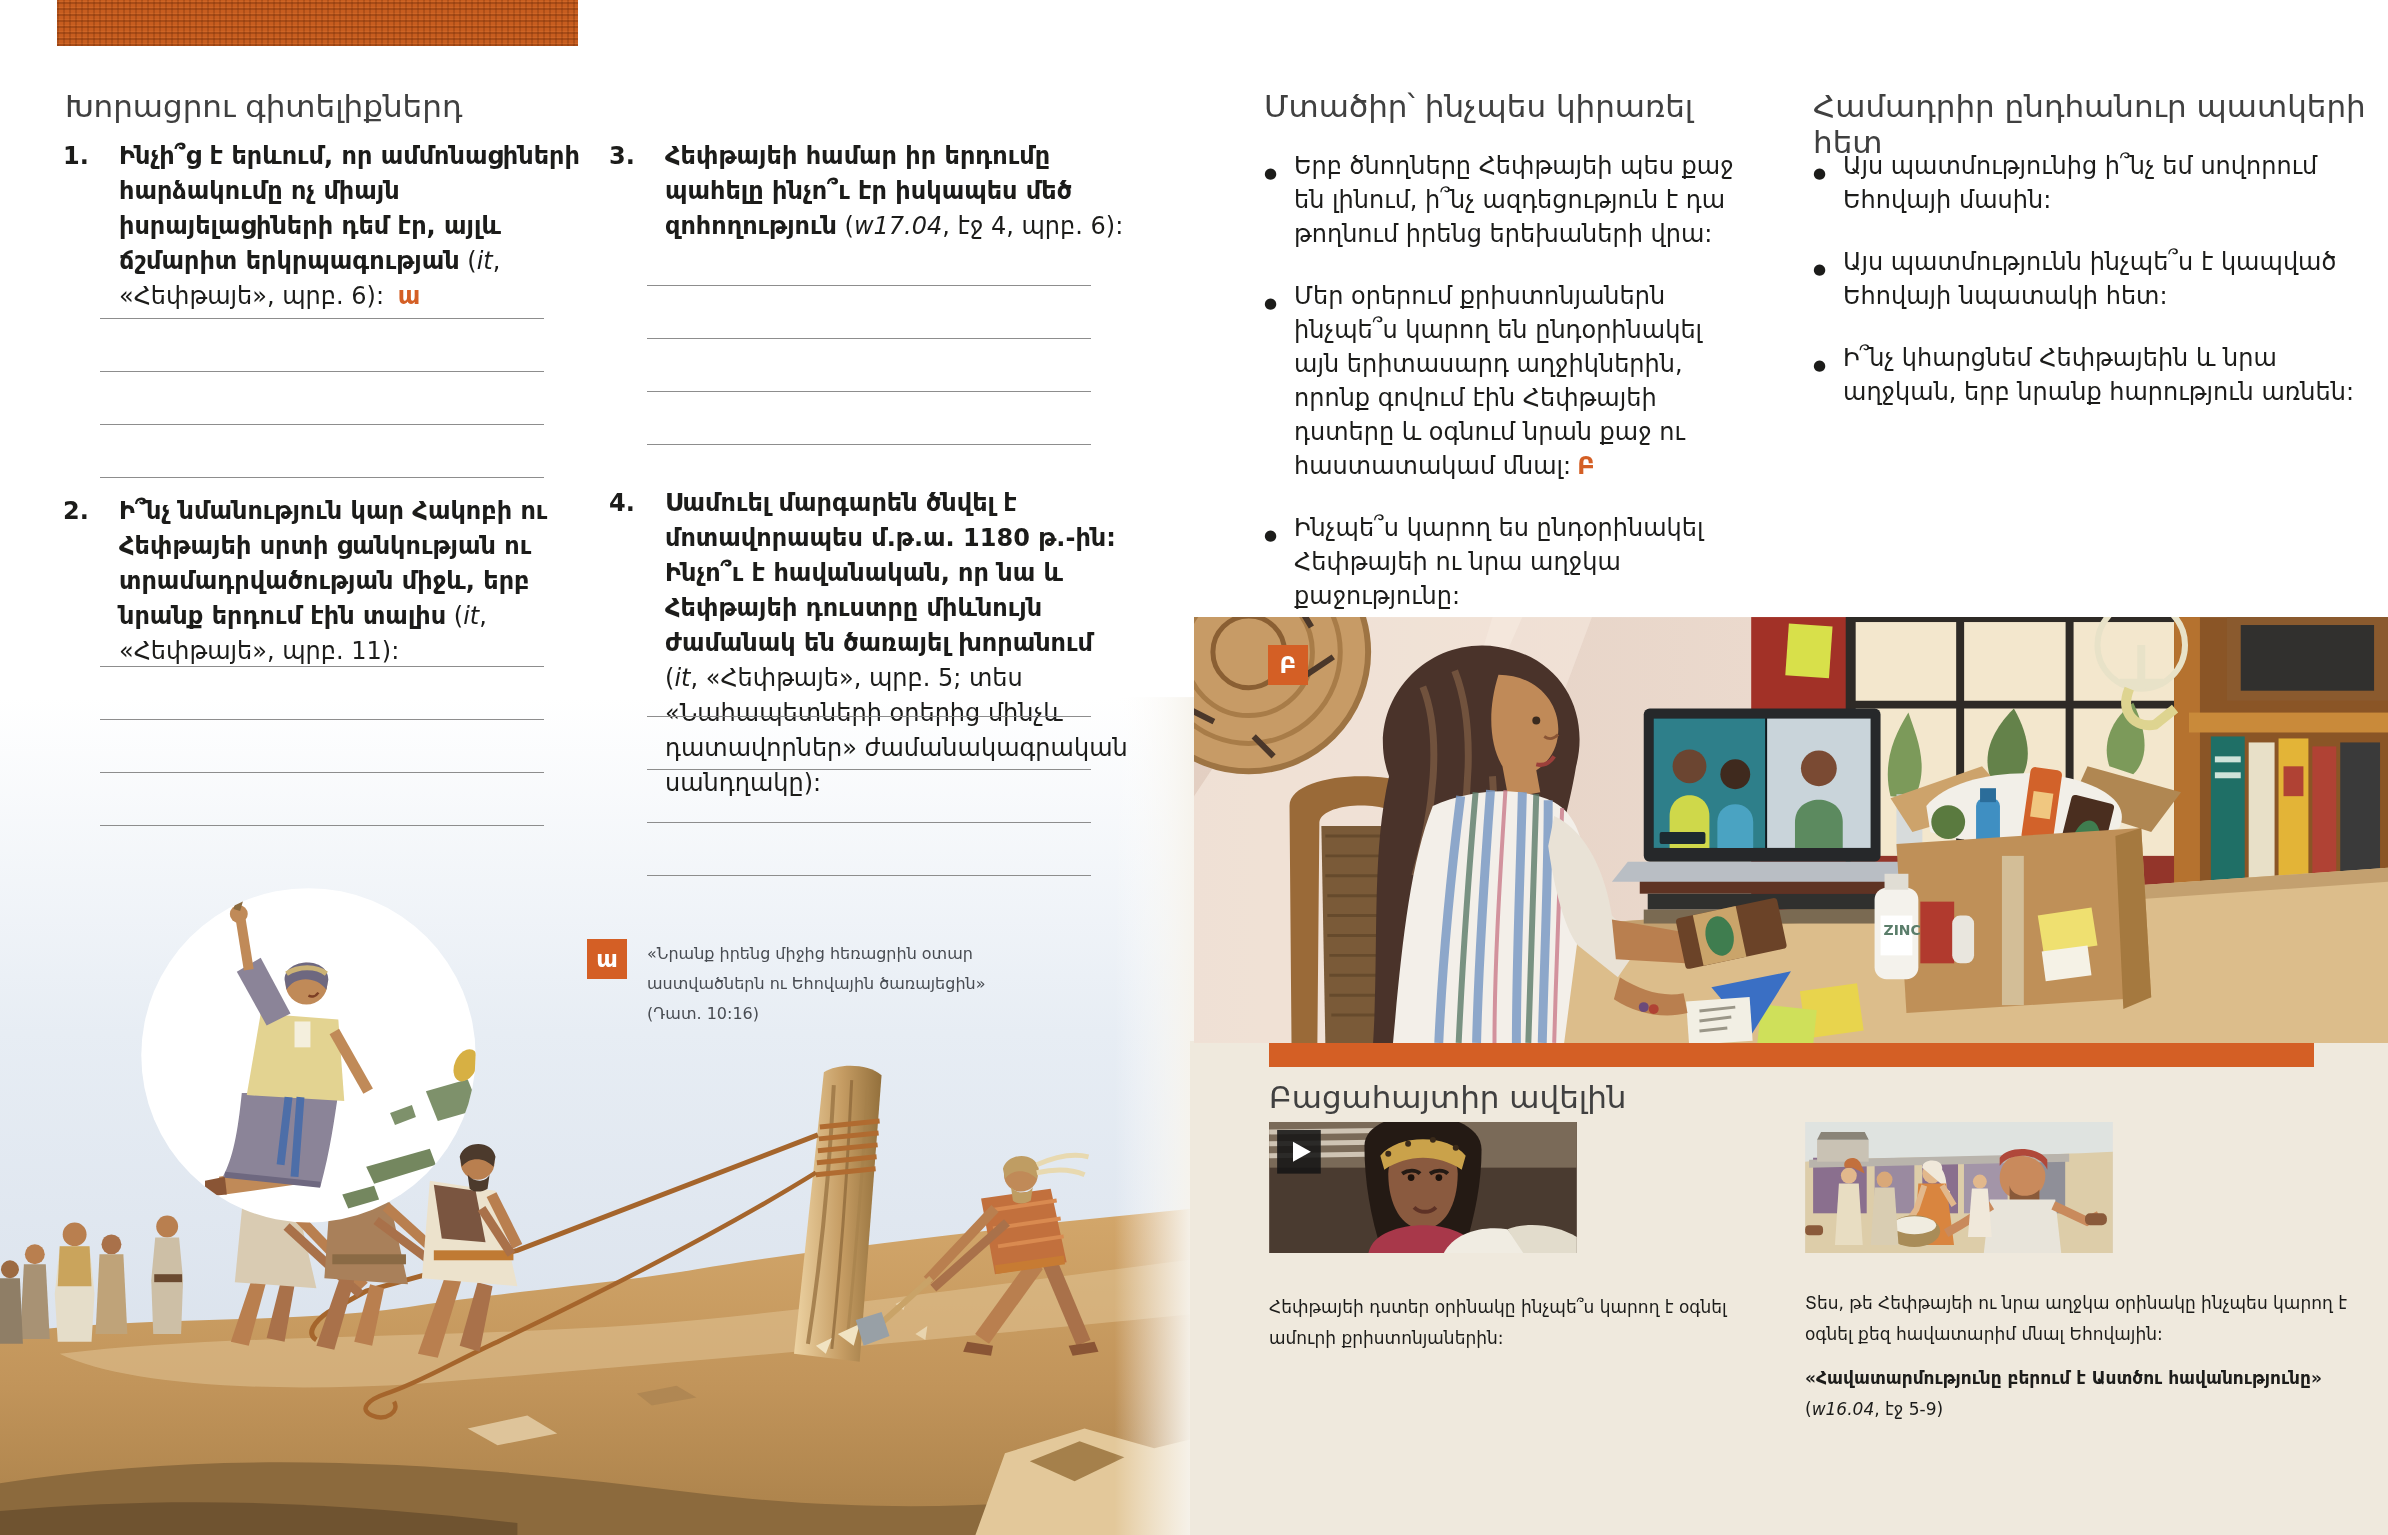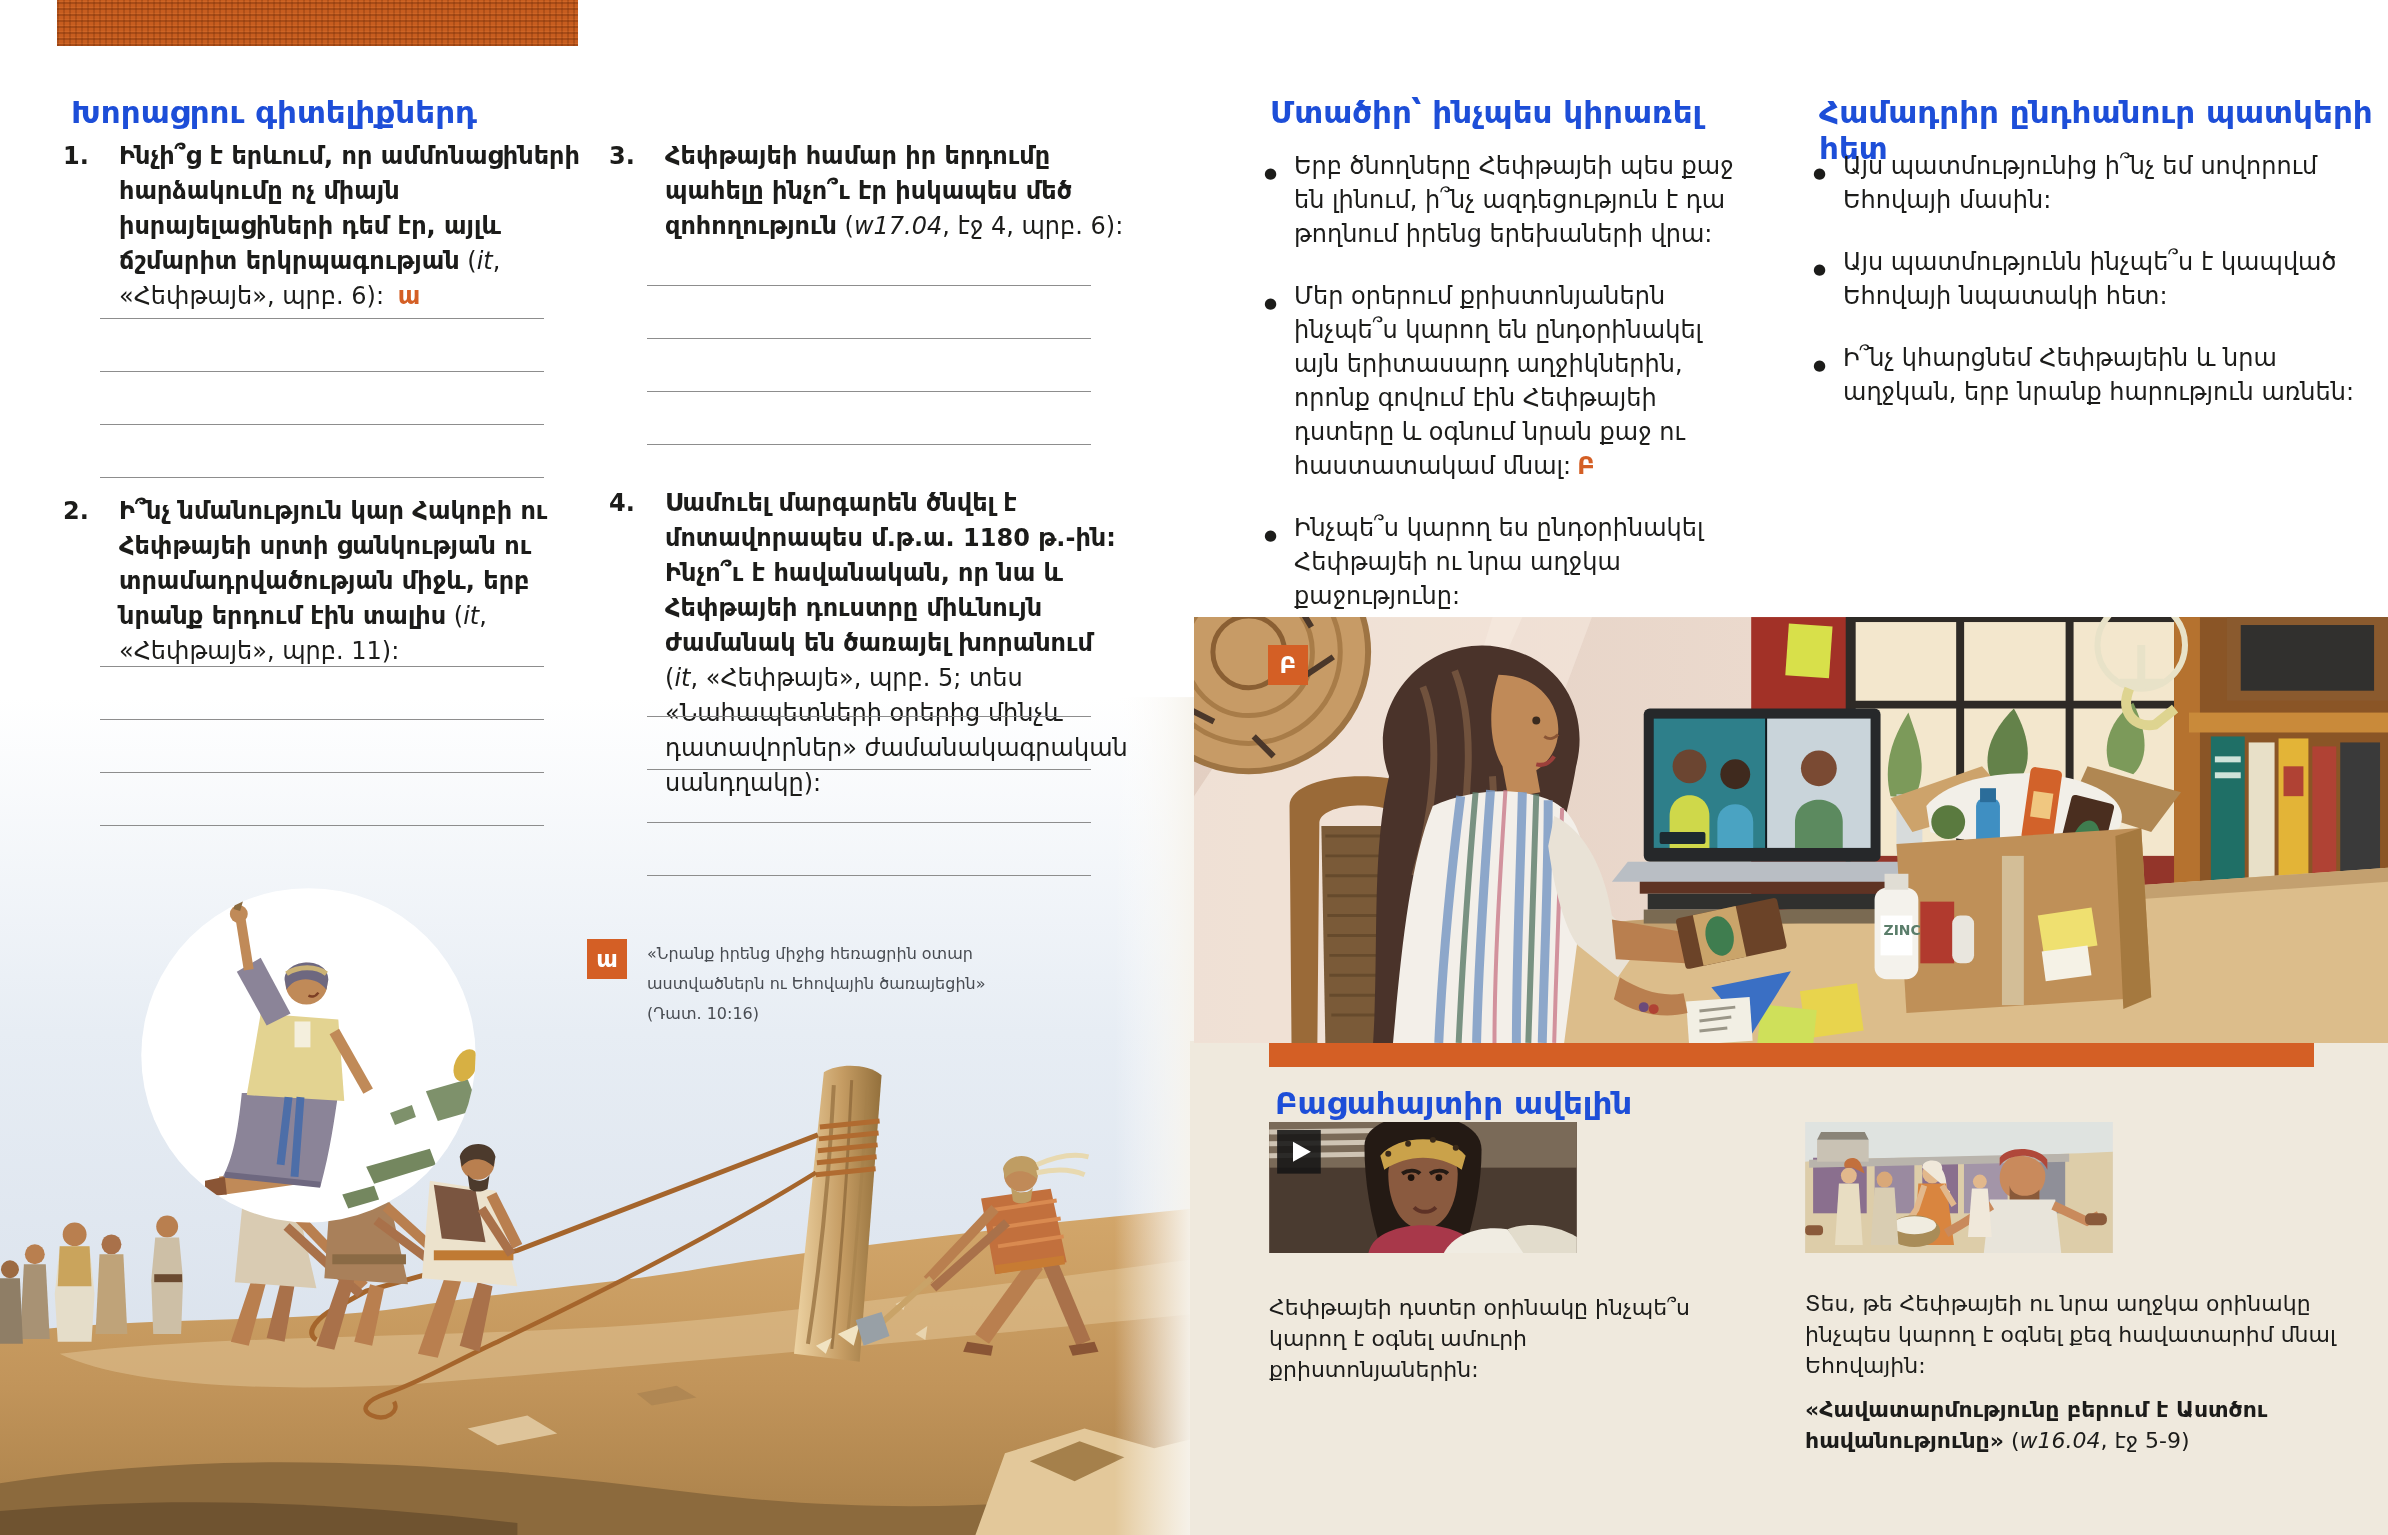--- a/index.html
+++ b/index.html
@@ -12,21 +12,21 @@
   .abs{position:absolute;}
   
   .banner{
     left:57px;top:0;width:521px;height:46px;
     background-color:#c75d1f;
     background-image:
       repeating-linear-gradient(0deg, rgba(118,48,10,.38) 0 2px, rgba(255,160,80,.12) 2px 3px, transparent 3px 6px),
       repeating-linear-gradient(90deg, rgba(118,48,10,.30) 0 2px, transparent 2px 6px);
   }
   h2.sec{
-    margin:6px;font-size:31px;font-weight:700;color:#1d4ed8;line-height:36px;
+    margin:0;font-size:31px;font-weight:400;color:#404040;line-height:36px;
   }
   .q{display:flex;font-size:24px;line-height:35px;}
   .qnum{width:40px;flex:0 0 40px;font-weight:700;}
   .qtext{flex:1;margin-left:16px;}
   .bold{font-weight:700;}
   .cite{font-weight:400;}
   .mk{color:#d45f25;font-weight:700;padding-left:6px;}
   .lines .ansline{height:52px;border-bottom:1.6px solid #8d8d8d;}
   .bullets{font-size:24px;line-height:34px;}
   .bullet{display:flex;margin-bottom:28px;}
@@ -35,21 +35,21 @@
   .marker-box{
     width:40px;height:40px;background:#d45f25;color:#fff;
     display:flex;align-items:center;justify-content:center;
     font-size:23px;font-weight:700;flex:0 0 40px;
   }
   .callout .ctext{margin-left:20px;font-size:16px;line-height:30px;color:#484c52;}
   .beige-panel{left:1190px;top:1041px;width:1198px;height:495px;background:#efe9dd;z-index:1;}
   .orange-bar{left:1269px;top:1043px;width:1045px;height:24px;background:#d45f25;z-index:2;}
   .discover-h{left:1269px;top:1079px;z-index:3;}
   .thumb{width:308px;height:131px;overflow:hidden;z-index:3;}
-  .caption{font-size:22px;line-height:31px;z-index:3;}
+  .caption{font-size:17px;line-height:31px;z-index:3;}
   .caption .cap-bold{font-weight:700;margin-top:13px;}
   .photo{left:1194px;top:617px;width:1194px;height:426px;overflow:hidden;z-index:2;}
   .illo{left:0;top:697px;width:1194px;height:839px;z-index:0;}
   svg{display:block;}
   i{font-style:italic;}
 </style>
 </head>
 <body>
 
 <div class="abs banner"></div>

